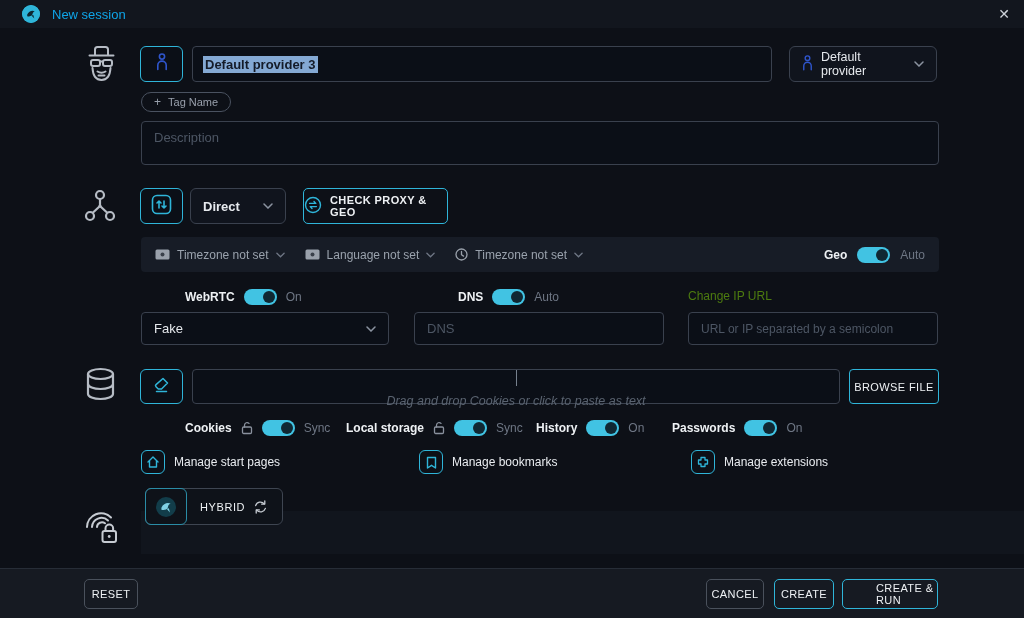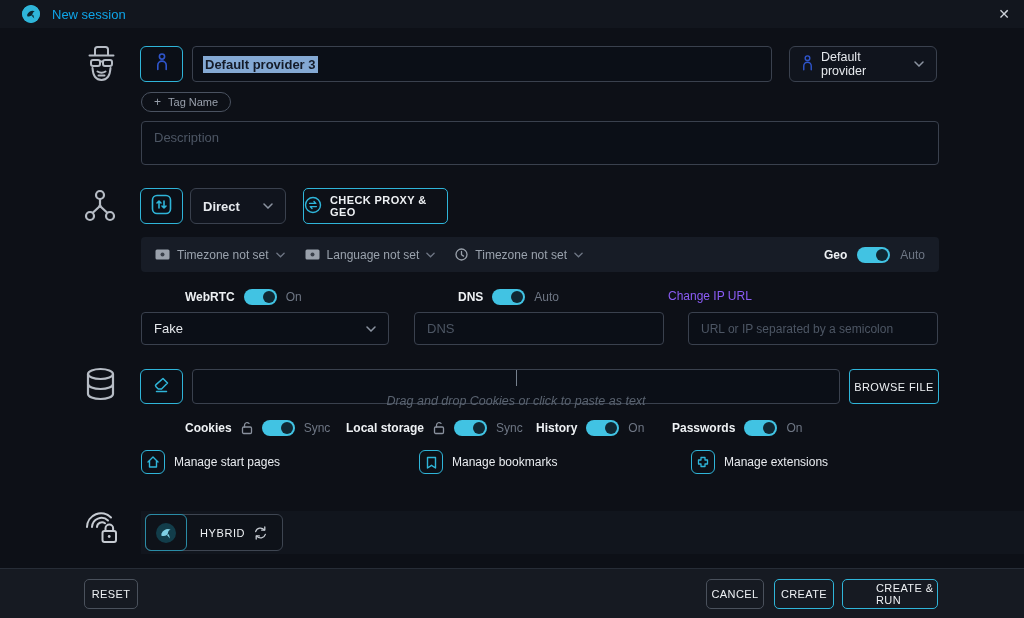--- a/index.html
+++ b/index.html
@@ -50,21 +50,21 @@
        border-radius:5px;background:transparent;color:#eef1f4;font-size:11px;letter-spacing:.4px;
        box-sizing:border-box;cursor:pointer;}
   .btn.cy{border:1px solid #2fb5d9;}
   .btn.gr{border:1px solid #4a515c;}
 
   .drop-field{display:flex;align-items:center;padding:0 12px;gap:8px;flex-direction:column;}
   .caret{width:1px;height:16px;background:#76808d;flex:none;}
   .drop-ph{font-style:italic;color:#5a6370;font-size:12.5px;}
 
   .fp-strip{position:absolute;left:141px;top:511px;right:0;height:43px;background:#11151d;}
-  .hybrid-btn{position:absolute;left:145px;top:514px;height:37px;display:flex;align-items:stretch;
+  .hybrid-btn{position:absolute;left:145px;top:488px;height:37px;display:flex;align-items:stretch;
               border:1px solid #3e4551;border-radius:6px;background:#0e1219;box-sizing:border-box;}
   .hybrid-logo-seg{width:42px;margin:-1px;border:1px solid #2a8ca6;border-radius:6px;
                    display:flex;align-items:center;justify-content:center;box-sizing:border-box;}
   .hybrid-label-seg{display:flex;align-items:center;gap:8px;padding:0 14px;
                     font-size:11px;letter-spacing:.6px;color:#eef1f4;}
 
   .footer{position:absolute;left:0;right:0;top:568px;height:50px;background:#161a22;border-top:1px solid #272d37;}
 </style>
 </head>
 <body>
@@ -230,21 +230,21 @@
   <div class="tglrow" style="left:141px;top:288px;">
     <span class="lbl-b">WebRTC</span>
     <span class="tgl"></span>
     <span class="lbl-g">On</span>
   </div>
   <div class="tglrow" style="left:414px;top:288px;">
     <span class="lbl-b">DNS</span>
     <span class="tgl"></span>
     <span class="lbl-g">Auto</span>
   </div>
-  <div class="abs" style="left:668px;top:289px;font-size:12px;color:#8b5cf6;">Change IP URL</div>
+  <div class="abs" style="left:688px;top:289px;font-size:12px;color:#4d7c0f;">Change IP URL</div>
 
   <div class="dd" style="left:141px;top:312px;width:248px;height:33px;border-radius:4px;background:#0b0f17;">
     <span>Fake</span>
     <span class="chev">
       <svg width="10" height="6" viewBox="0 0 10 6" fill="none" stroke="currentColor" stroke-width="1.5" stroke-linecap="round">
           <path d="M1 1l4 4 4-4"></path>
         </svg>
     </span>
   </div>
   <input class="field" style="left: 414px; top: 312px; width: 250px; height: 33px;" placeholder="DNS">

